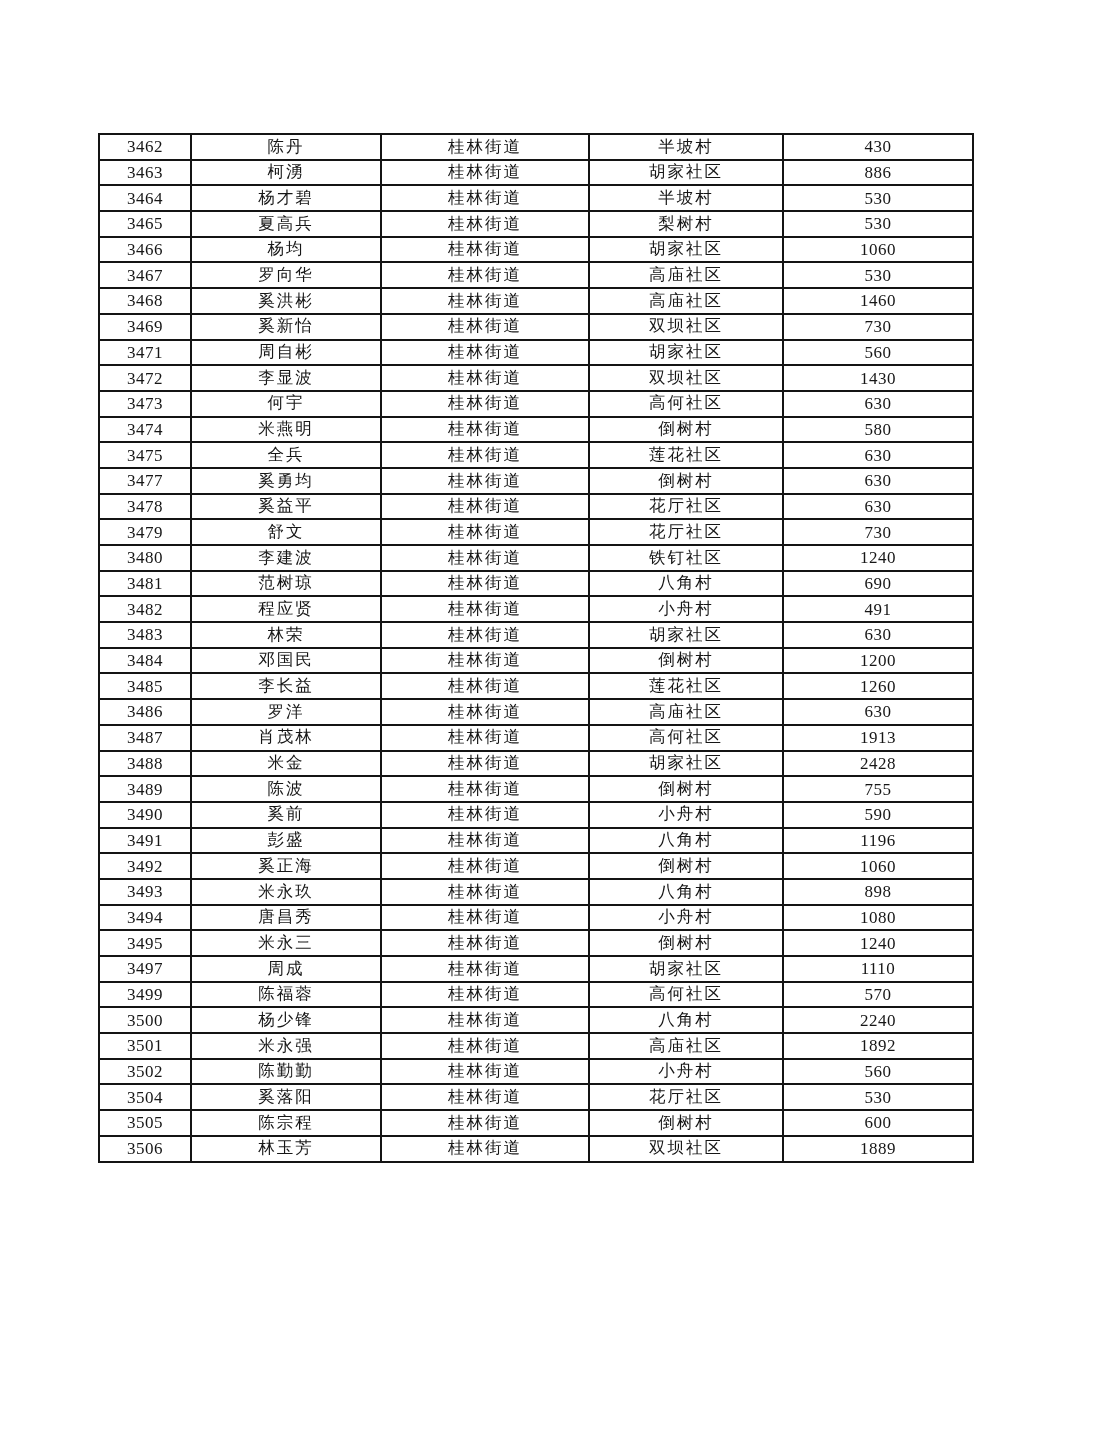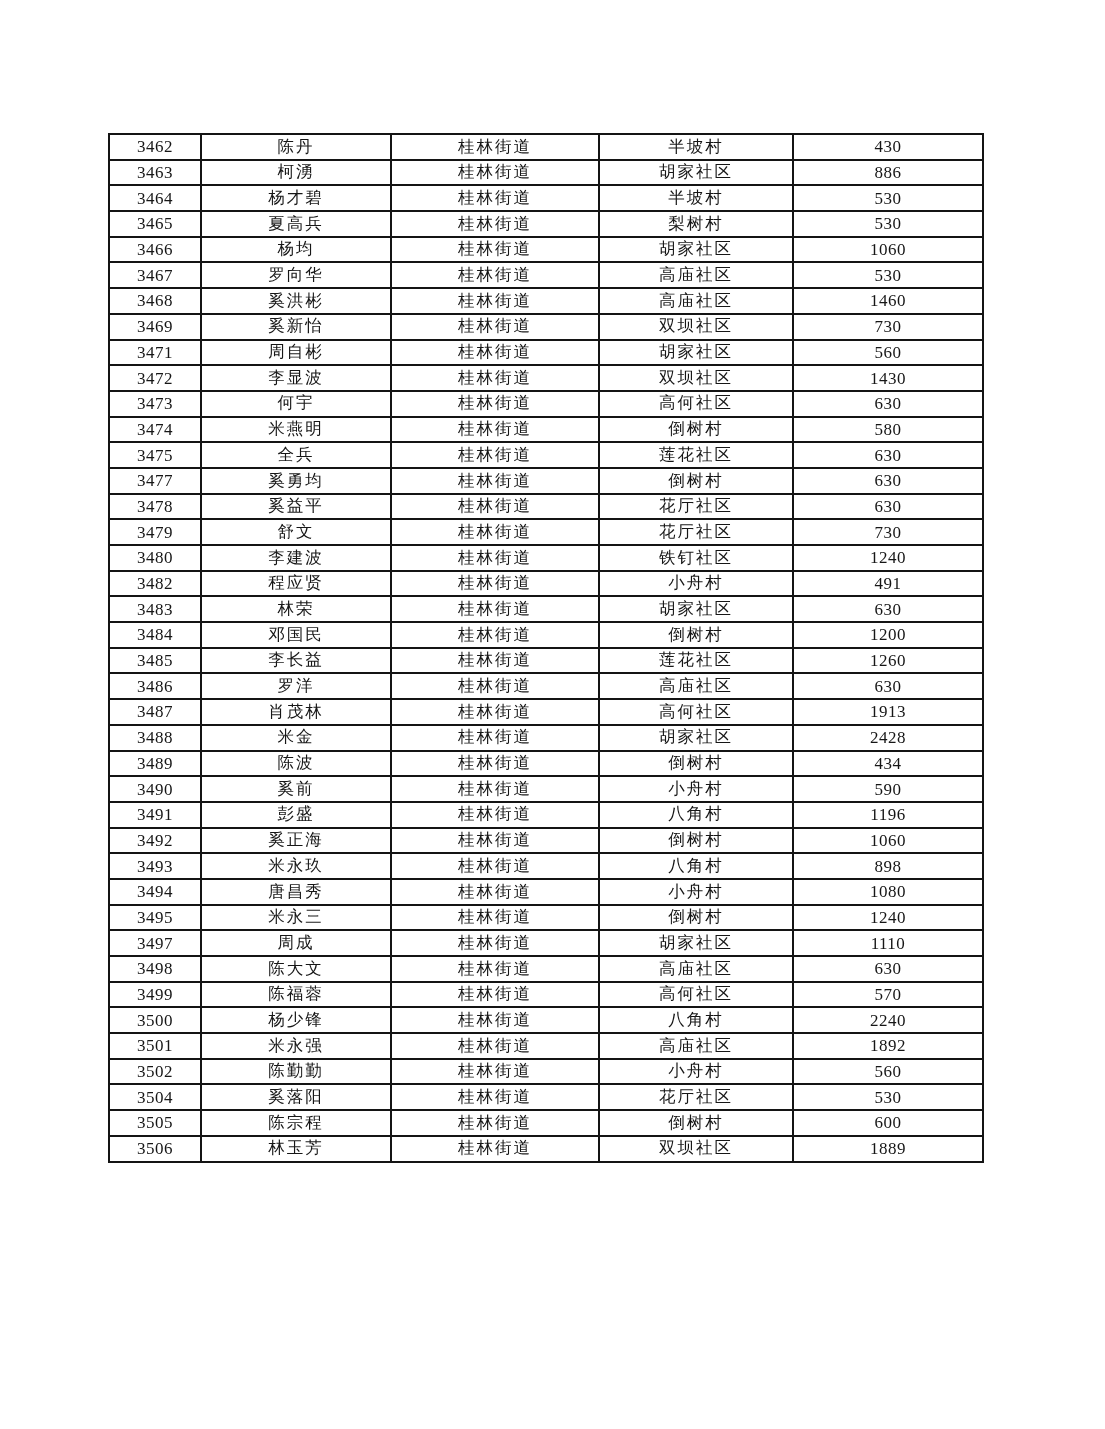--- a/index.html
+++ b/index.html
@@ -11,21 +11,21 @@
     position: relative;
     width: 1105px;
     height: 1429px;
     background: #ffffff;
     overflow: hidden;
     font-family: "Liberation Serif", "DejaVu Serif", serif;
     color: #161616;
   }
   table.records {
     position: absolute;
-    left: 108px;
+    left: 98px;
     top: 133px;
     width: 874px;
     border-collapse: collapse;
     table-layout: fixed;
   }
   table.records td {
     border: 2px solid #141414;
     height: 23.7px;
     padding: 0;
     text-align: center;
@@ -169,20 +169,27 @@
     <td class="num">730</td>
   </tr>
         <tr>
     <td class="num">3480</td>
     <td class="cjk">李建波</td>
     <td class="cjk">桂林街道</td>
     <td class="cjk">铁钉社区</td>
     <td class="num">1240</td>
   </tr>
         <tr>
+    <td class="num">3481</td>
+    <td class="cjk">范树琼</td>
+    <td class="cjk">桂林街道</td>
+    <td class="cjk">八角村</td>
+    <td class="num">690</td>
+  </tr>
+        <tr>
     <td class="num">3482</td>
     <td class="cjk">程应贤</td>
     <td class="cjk">桂林街道</td>
     <td class="cjk">小舟村</td>
     <td class="num">491</td>
   </tr>
         <tr>
     <td class="num">3483</td>
     <td class="cjk">林荣</td>
     <td class="cjk">桂林街道</td>
@@ -222,21 +229,21 @@
     <td class="cjk">米金</td>
     <td class="cjk">桂林街道</td>
     <td class="cjk">胡家社区</td>
     <td class="num">2428</td>
   </tr>
         <tr>
     <td class="num">3489</td>
     <td class="cjk">陈波</td>
     <td class="cjk">桂林街道</td>
     <td class="cjk">倒树村</td>
-    <td class="num">434</td>
+    <td class="num">755</td>
   </tr>
         <tr>
     <td class="num">3490</td>
     <td class="cjk">奚前</td>
     <td class="cjk">桂林街道</td>
     <td class="cjk">小舟村</td>
     <td class="num">590</td>
   </tr>
         <tr>
     <td class="num">3491</td>
@@ -272,27 +279,20 @@
     <td class="cjk">桂林街道</td>
     <td class="cjk">倒树村</td>
     <td class="num">1240</td>
   </tr>
         <tr>
     <td class="num">3497</td>
     <td class="cjk">周成</td>
     <td class="cjk">桂林街道</td>
     <td class="cjk">胡家社区</td>
     <td class="num">1110</td>
-  </tr>
-        <tr>
-    <td class="num">3498</td>
-    <td class="cjk">陈大文</td>
-    <td class="cjk">桂林街道</td>
-    <td class="cjk">高庙社区</td>
-    <td class="num">630</td>
   </tr>
         <tr>
     <td class="num">3499</td>
     <td class="cjk">陈福蓉</td>
     <td class="cjk">桂林街道</td>
     <td class="cjk">高何社区</td>
     <td class="num">570</td>
   </tr>
         <tr>
     <td class="num">3500</td>

